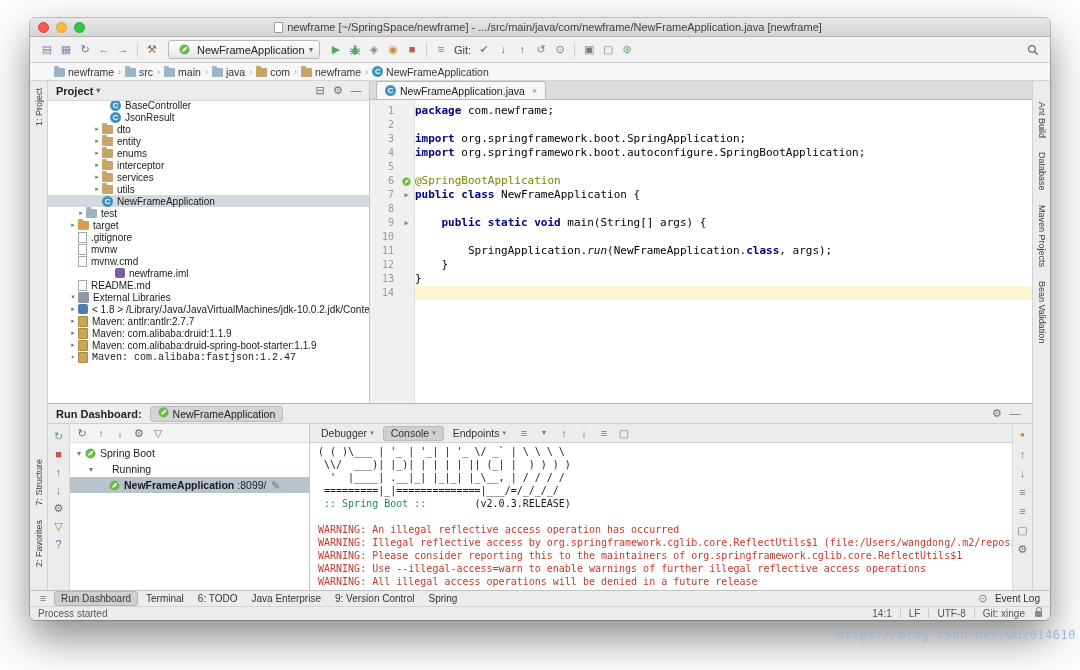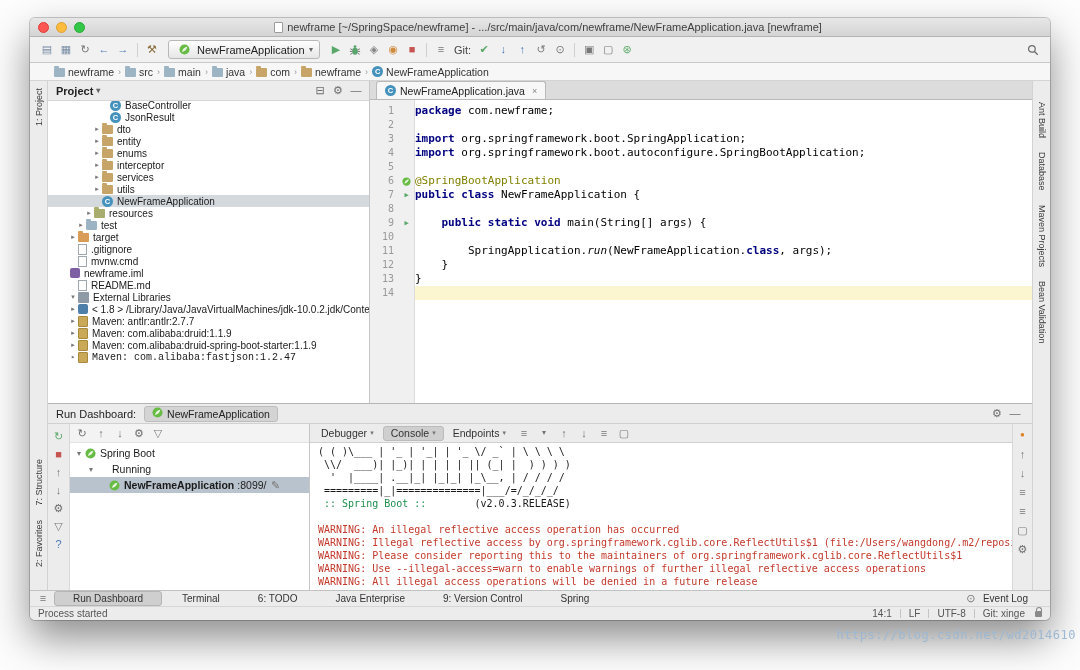--- a/index.html
+++ b/index.html
@@ -69,21 +69,21 @@
 .cnum{width:28px;flex:none;text-align:right;color:#999;font-size:10px;padding-right:4px}
 .cico{width:17px;flex:none;display:flex;align-items:center;justify-content:center;font-size:7px}
 .ctext{flex:1;padding-left:0;overflow:hidden}
 .crow.caret .ctext{background:#fbf5d0}
 .tok-kw{color:#000080;font-weight:bold}
 .tok-ann{color:#808000}
 .tok-it{font-style:italic}
 .gut-run{color:#59a869}
 .run-panel{flex:1;border-top:1px solid #b5b5b5;background:#f2f2f2;display:flex;flex-direction:column;min-height:0}
 .rp-header{height:20px;flex:none;background:#ececec;border-bottom:1px solid #d0d0d0;display:flex;align-items:center;padding:0 8px;gap:8px;font-size:11px}
-.rp-title{font-weight:normal;color:#222}
+.rp-title{font-weight:bold;color:#222}
 .rp-tab{height:16px;background:#d4d4d4;border:1px solid #bdbdbd;border-radius:3px;display:flex;align-items:center;gap:4px;padding:0 7px;font-size:10.5px;color:#222}
 .rp-hsp{flex:1}
 .rp-body{flex:1;display:flex;min-height:0}
 .rp-lefticons{width:22px;flex:none;background:#ececec;border-right:1px solid #d8d8d8;display:flex;flex-direction:column;align-items:center;padding-top:4px;gap:2px}
 .rp-tree-panel{width:240px;flex:none;background:#fff;border-right:1px solid #c6c6c6;display:flex;flex-direction:column;min-width:0}
 .rp-tree-toolbar{height:19px;flex:none;background:#f3f3f3;border-bottom:1px solid #e2e2e2;display:flex;align-items:center;padding-left:3px;gap:1px}
 .rtree{flex:1;overflow:hidden;padding-top:2px}
 .rrow{height:16px;display:flex;align-items:center;font-size:10.5px;color:#1a1a1a;white-space:nowrap}
 .rrow.sel{background:#b9c3cd}
 .rrow .tarrow{font-size:8px}
@@ -94,21 +94,21 @@
 .ctab{height:15px;display:flex;align-items:center;gap:3px;padding:0 7px;border-radius:3px;color:#333}
 .ctab.sel{background:#cfcfcf;border:1px solid #bbb}
 .ctab .ccaret{font-size:7px;color:#777}
 .con-body{flex:1;font-family:"DejaVu Sans Mono","Liberation Mono",monospace;font-size:10px;line-height:13px;padding:2px 0 0 8px;overflow:hidden;white-space:pre;color:#1a1a1a}
 .conline{height:13px}
 .cl-banner{color:#1a1a1a}
 .cl-green{color:#1e8e4c}
 .cl-red{color:#c3392b}
 .rp-righticons{width:20px;flex:none;background:#ececec;border-left:1px solid #d8d8d8;display:flex;flex-direction:column;align-items:center;padding-top:3px;gap:3px}
 .btnbar{height:16px;flex:none;background:#ececec;border-top:1px solid #c2c2c2;display:flex;align-items:center;font-size:10px;color:#333;padding:0 4px;gap:2px}
-.twbtn{padding:1px 18px;border-radius:3px;display:flex;align-items:center;gap:3px;white-space:nowrap}
+.twbtn{padding:1px 6px;border-radius:3px;display:flex;align-items:center;gap:3px;white-space:nowrap}
 .twbtn.sel{background:#cfcfcf;border:1px solid #b5b5b5}
 .btnbar-sp{flex:1}
 .statusbar{height:14px;flex:none;background:#ececec;border-top:1px solid #d6d6d6;display:flex;align-items:center;font-size:10px;color:#555;padding:0 8px}
 .sb-msg{flex:1}
 .sb-right{display:flex;align-items:center;gap:8px}
 .sb-div{width:1px;height:9px;background:#c4c4c4}
 .lock{width:7px;height:6px;background:#8a8a8a;border-radius:1px;position:relative;margin-left:2px}
 .lock::before{content:"";position:absolute;top:-4px;left:1px;width:4px;height:4px;border:1px solid #8a8a8a;border-bottom:none;border-radius:3px 3px 0 0}
 .watermark{position:absolute;right:4px;top:628px;font-size:12px;color:#9db8d2;font-family:"DejaVu Sans Mono","Liberation Mono",monospace;letter-spacing:.5px}
 </style>
@@ -275,46 +275,46 @@
                 <div class="trow" style="padding-left: 44px;">
                   <span class="tarrow">▸</span>
                   <span class="ic ic-package"></span>
                   <span class="tlabel2">utils</span>
                 </div>
                 <div class="trow sel" style="padding-left: 44px;">
                   <span class="tarrow"></span>
                   <span class="ic ic-class">C</span>
                   <span class="tlabel2">NewFrameApplication</span>
                 </div>
-                <div class="trow" style="padding-left: 36px;">
-                  <span class="tarrow">▸</span>
-                  <span class="ic ic-folder-resources"></span>
-                  <span class="tlabel2">resources</span>
-                </div>
                 <div class="trow" style="padding-left: 28px;">
                   <span class="tarrow">▸</span>
                   <span class="ic ic-folder"></span>
                   <span class="tlabel2">test</span>
                 </div>
                 <div class="trow" style="padding-left: 20px;">
                   <span class="tarrow">▸</span>
                   <span class="ic ic-folder-excluded"></span>
                   <span class="tlabel2">target</span>
                 </div>
                 <div class="trow" style="padding-left: 20px;">
                   <span class="tarrow"></span>
                   <span class="ic ic-file"></span>
                   <span class="tlabel2">.gitignore</span>
                 </div>
                 <div class="trow" style="padding-left: 20px;">
                   <span class="tarrow"></span>
                   <span class="ic ic-file"></span>
+                  <span class="tlabel2">mvnw</span>
+                </div>
+                <div class="trow" style="padding-left: 20px;">
+                  <span class="tarrow"></span>
+                  <span class="ic ic-file"></span>
                   <span class="tlabel2">mvnw.cmd</span>
                 </div>
-                <div class="trow" style="padding-left: 12px;">
+                <div class="trow" style="padding-left: 12px; margin-left: 45px;">
                   <span class="tarrow"></span>
                   <span class="ic ic-iml"></span>
                   <span class="tlabel2">newframe.iml</span>
                 </div>
                 <div class="trow" style="padding-left: 20px;">
                   <span class="tarrow"></span>
                   <span class="ic ic-file"></span>
                   <span class="tlabel2">README.md</span>
                 </div>
                 <div class="trow" style="padding-left: 12px; margin-left: 8px;">

